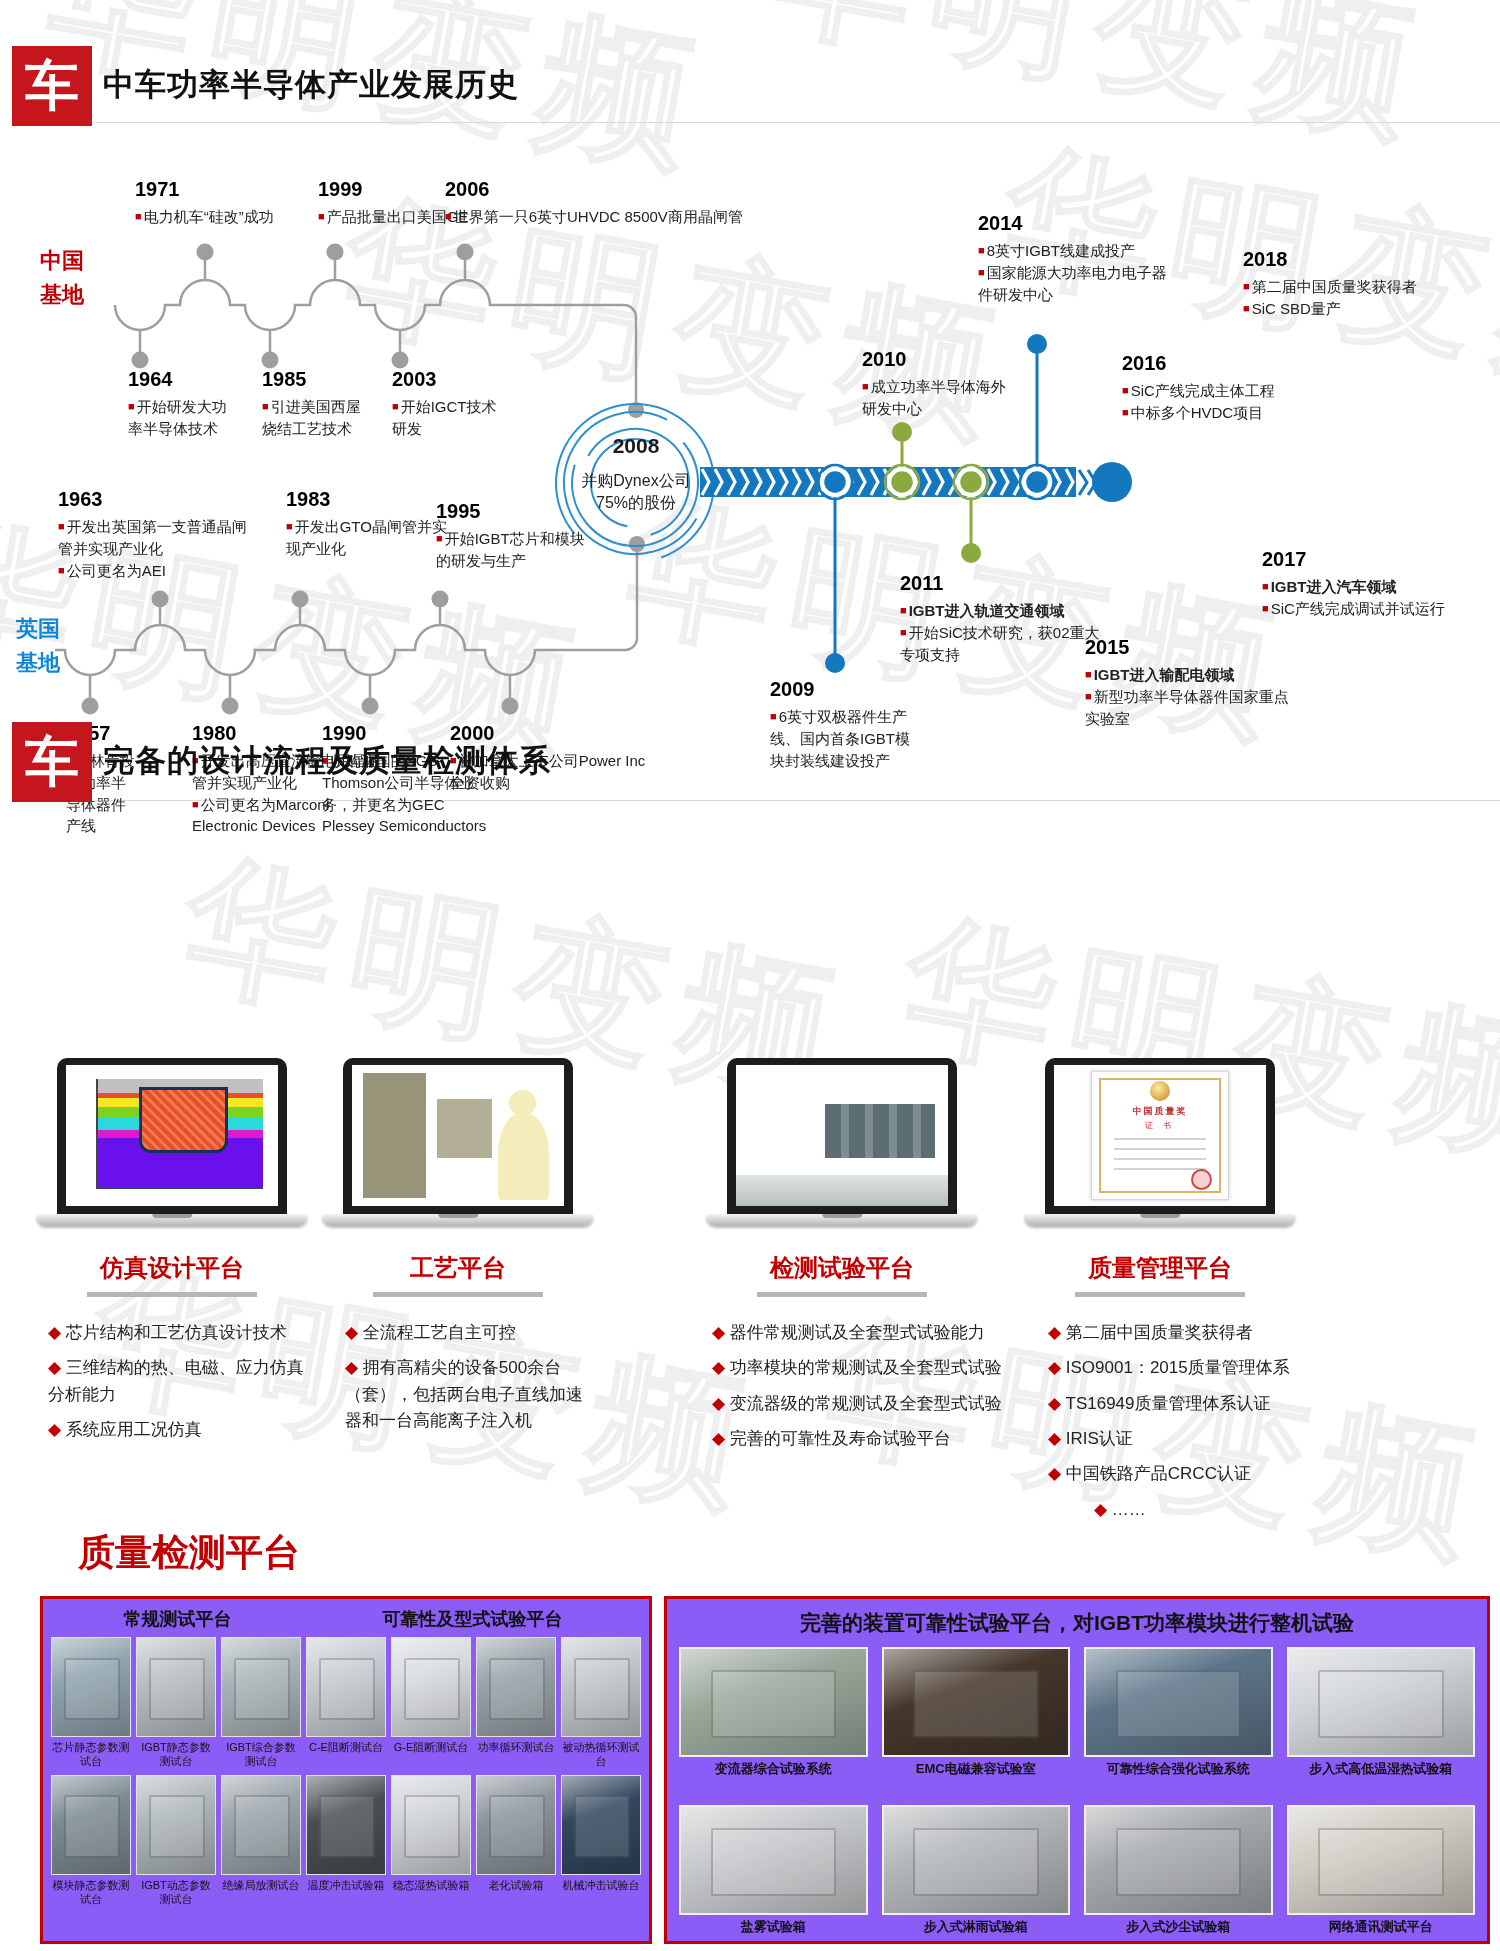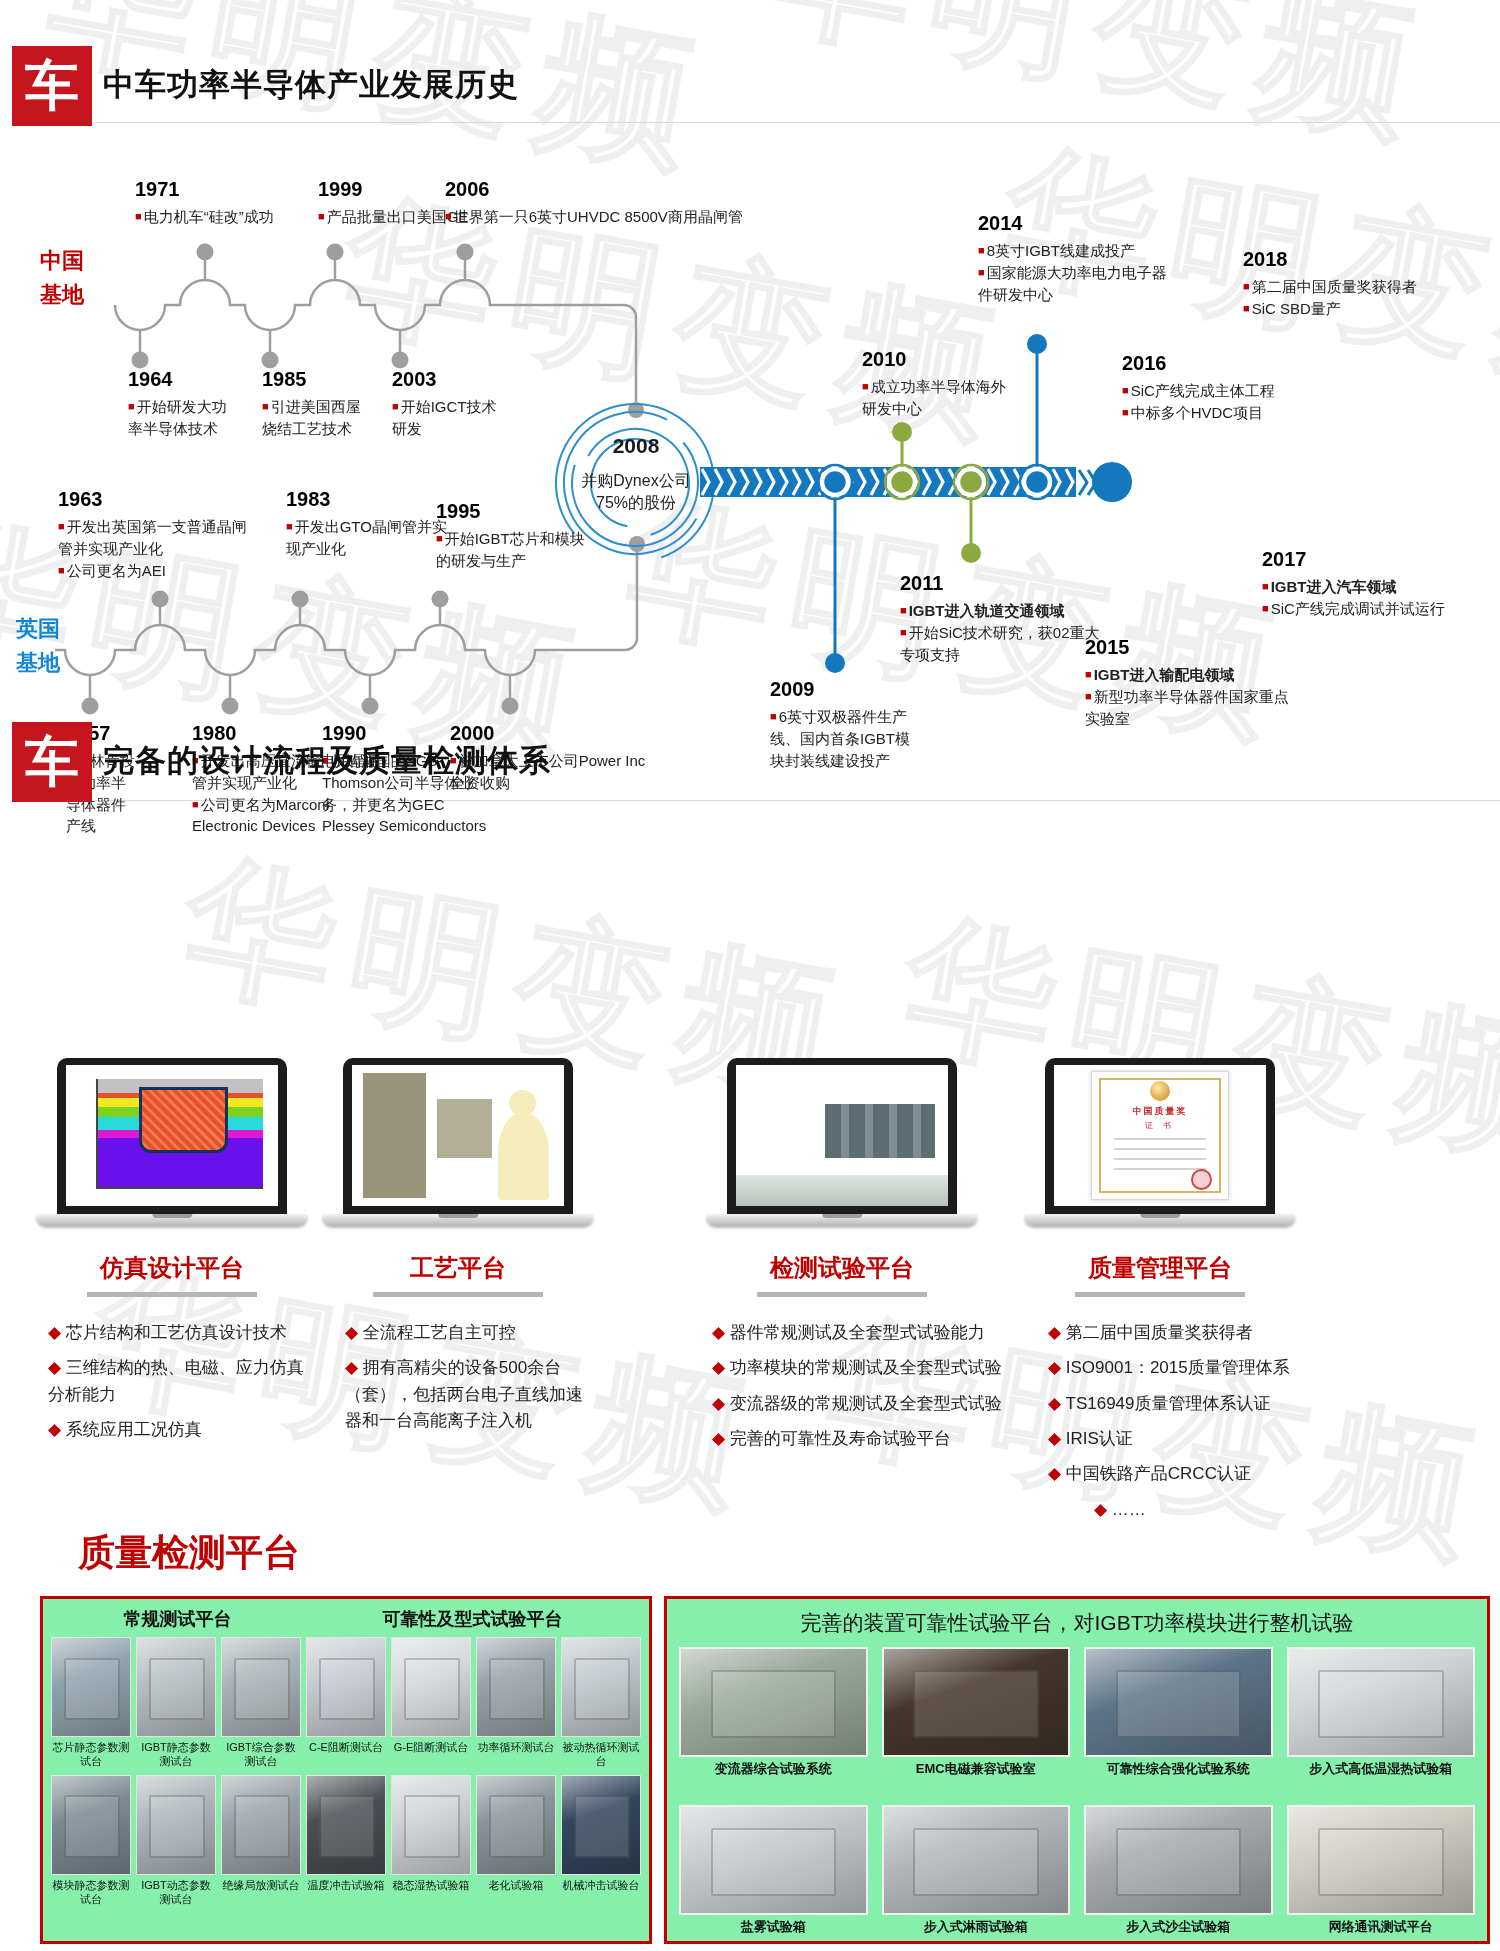--- a/index.html
+++ b/index.html
@@ -84,26 +84,26 @@
   
   .pcap{position:absolute;width:240px;text-align:center;font-size:24px;font-weight:bold;color:#c00000;z-index:3;}
   .pbar{position:absolute;width:170px;height:5px;background:#b6b6b6;z-index:3;}
   .dia{position:absolute;z-index:3;}
   .dia .li{font-size:17px;color:#222;line-height:1.55;margin-bottom:9px;}
   .dia .li::before{content:"◆ ";color:#c00000;}
   .dia .li.nd{margin-left:46px;}
 
   
   .qtitle{position:absolute;left:78px;top:1528px;font-size:37px;font-weight:bold;color:#c00000;z-index:3;}
-  .qbox{position:absolute;top:1596px;height:348px;border:3px solid #c00000;background:#86efac;
+  .qbox{position:absolute;top:1596px;height:348px;border:3px solid #c00000;background:#8b5cf6;
         box-sizing:border-box;z-index:3;}
   .lbox{left:40px;width:612px;padding:6px 8px;}
   .rbox{left:664px;width:826px;padding:6px 12px;}
   .lhead{display:grid;grid-template-columns:3fr 4fr;font-size:18px;font-weight:bold;text-align:center;margin:2px 0 6px;color:#111;}
-  .rhead{font-size:21px;font-weight:normal;text-align:center;margin:4px 0 10px;color:#111;}
+  .rhead{font-size:21px;font-weight:bold;text-align:center;margin:4px 0 10px;color:#111;}
   .lgrid{display:grid;grid-template-columns:repeat(7,1fr);gap:6px 5px;}
   .rgrid{display:grid;grid-template-columns:repeat(4,1fr);gap:27px 14px;}
   .fig{margin:0;}
   .ph{position:relative;height:100px;border:1px solid #e3e3e3;box-sizing:border-box;overflow:hidden;
       background-image:linear-gradient(160deg,rgba(255,255,255,.55),rgba(255,255,255,0) 38%,rgba(0,0,0,.25));}
   .ph::after{content:"";position:absolute;left:16%;top:20%;width:66%;height:60%;
       background:rgba(255,255,255,.15);border:2px solid rgba(0,0,0,.2);border-radius:2px;}
   .rgrid .ph{height:110px;border:2px solid #f0f0f0;}
   .cap{font-size:11px;text-align:center;line-height:1.3;margin-top:3px;color:#111;}
   .rgrid .cap{font-size:13px;font-weight:bold;margin-top:4px;}

